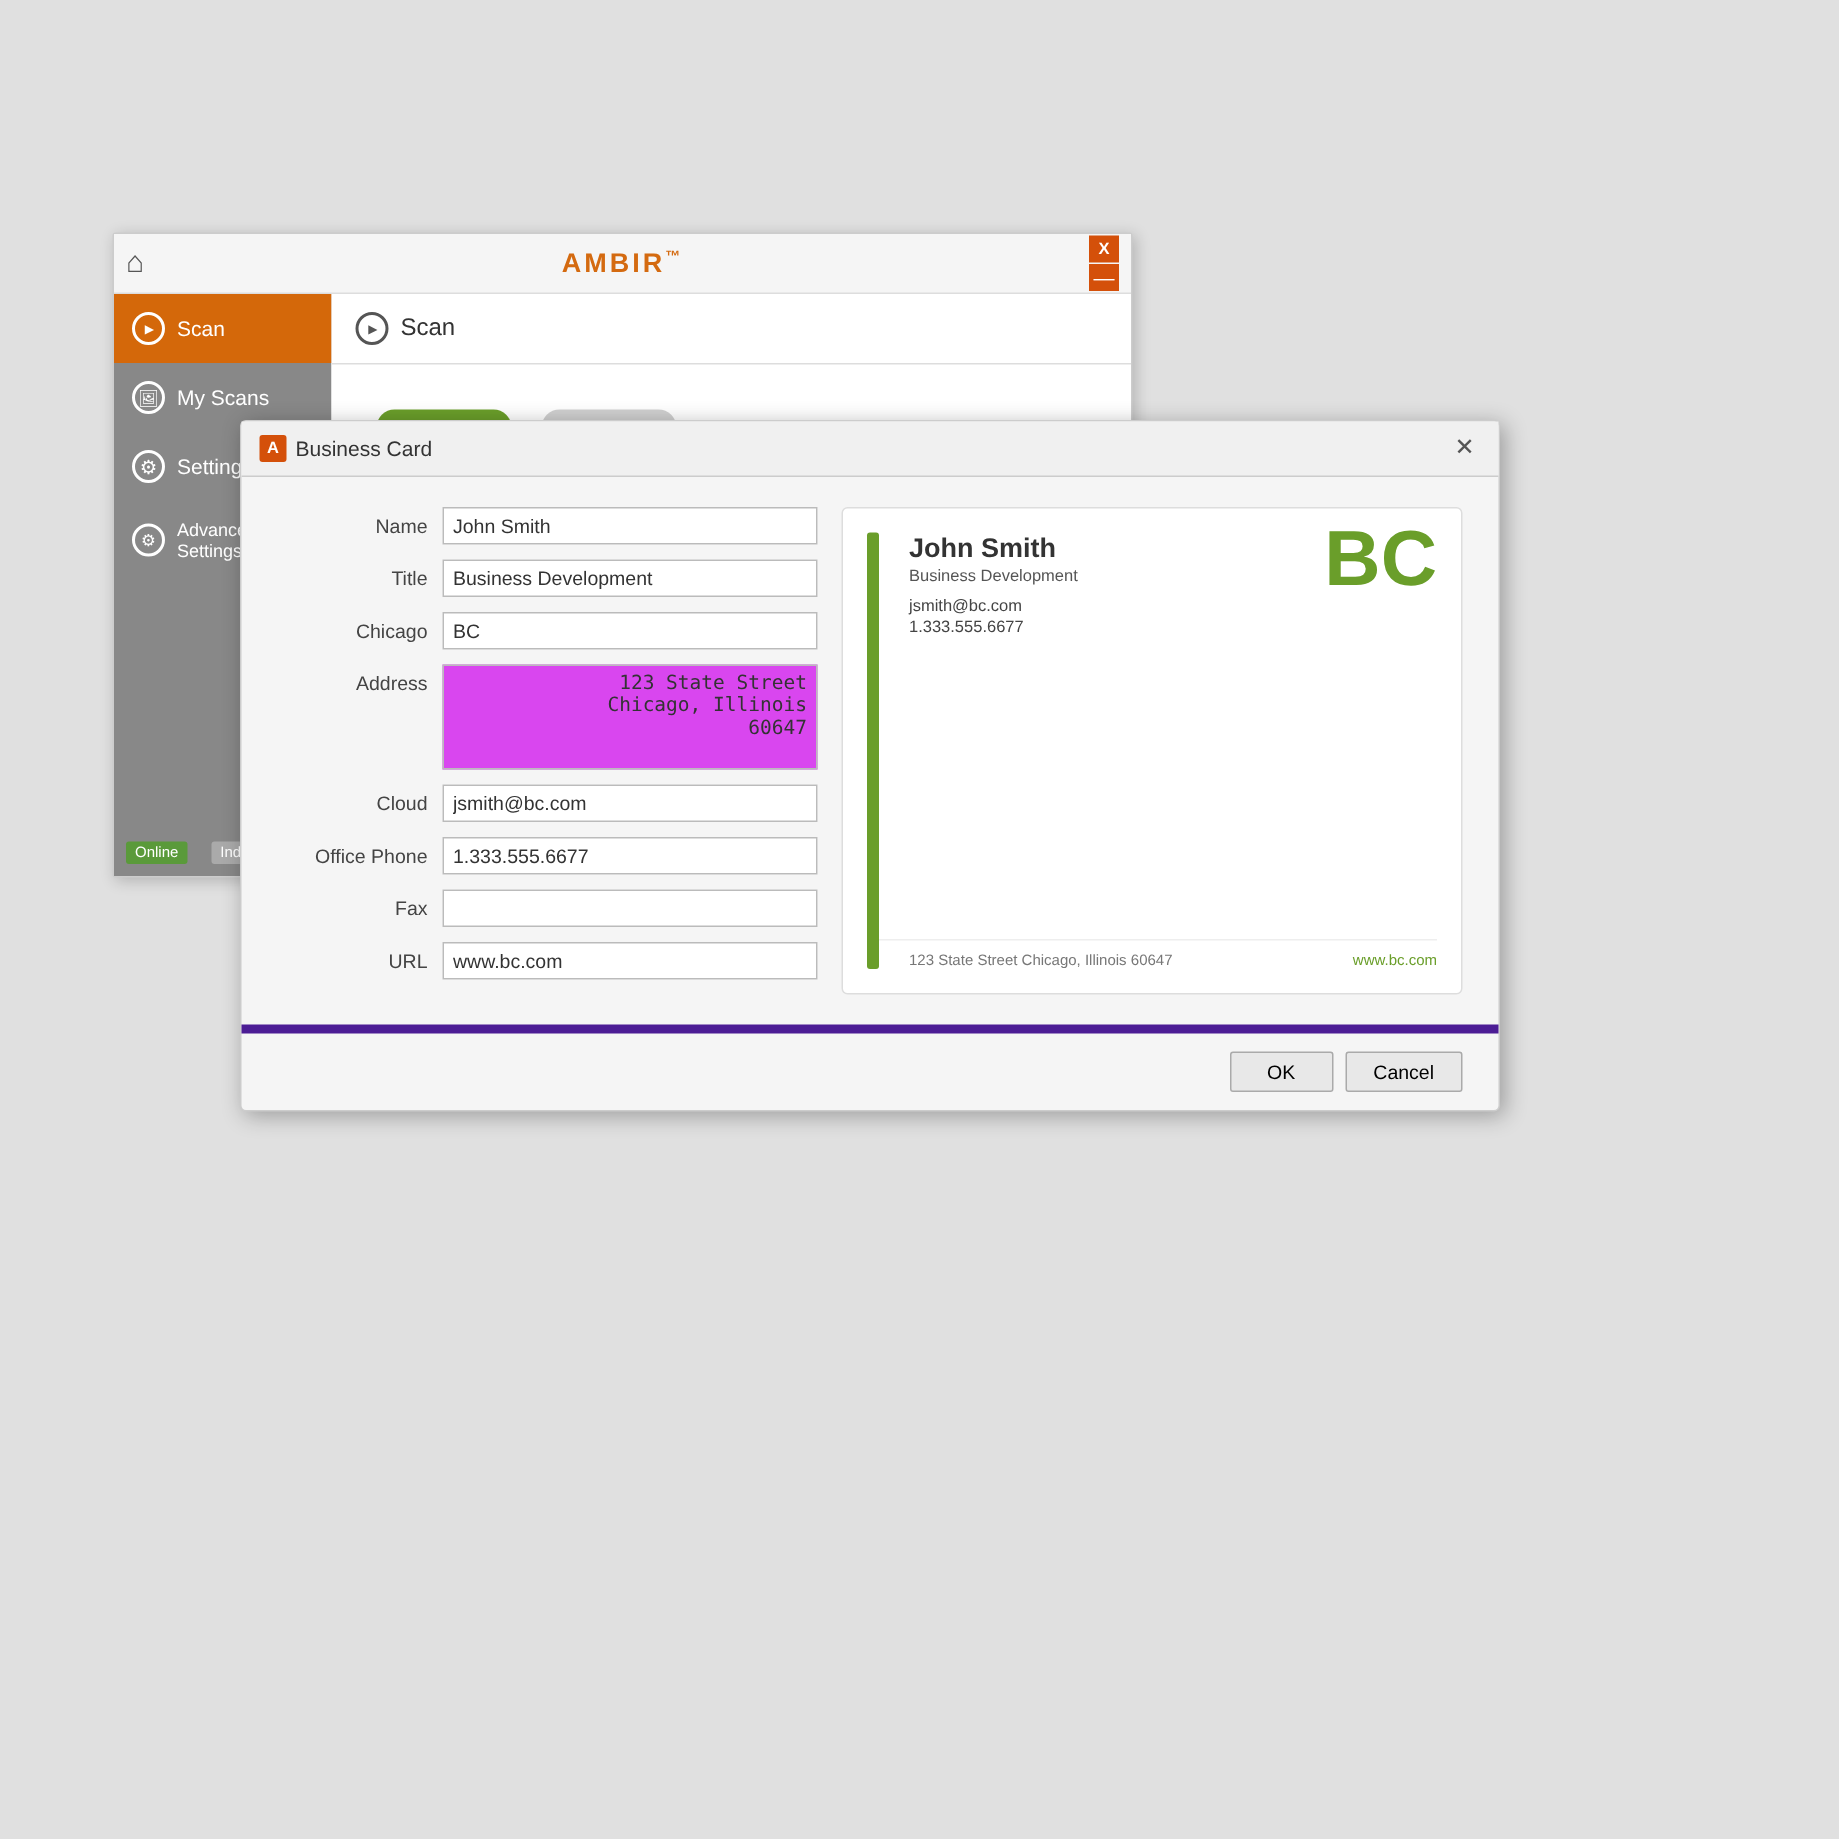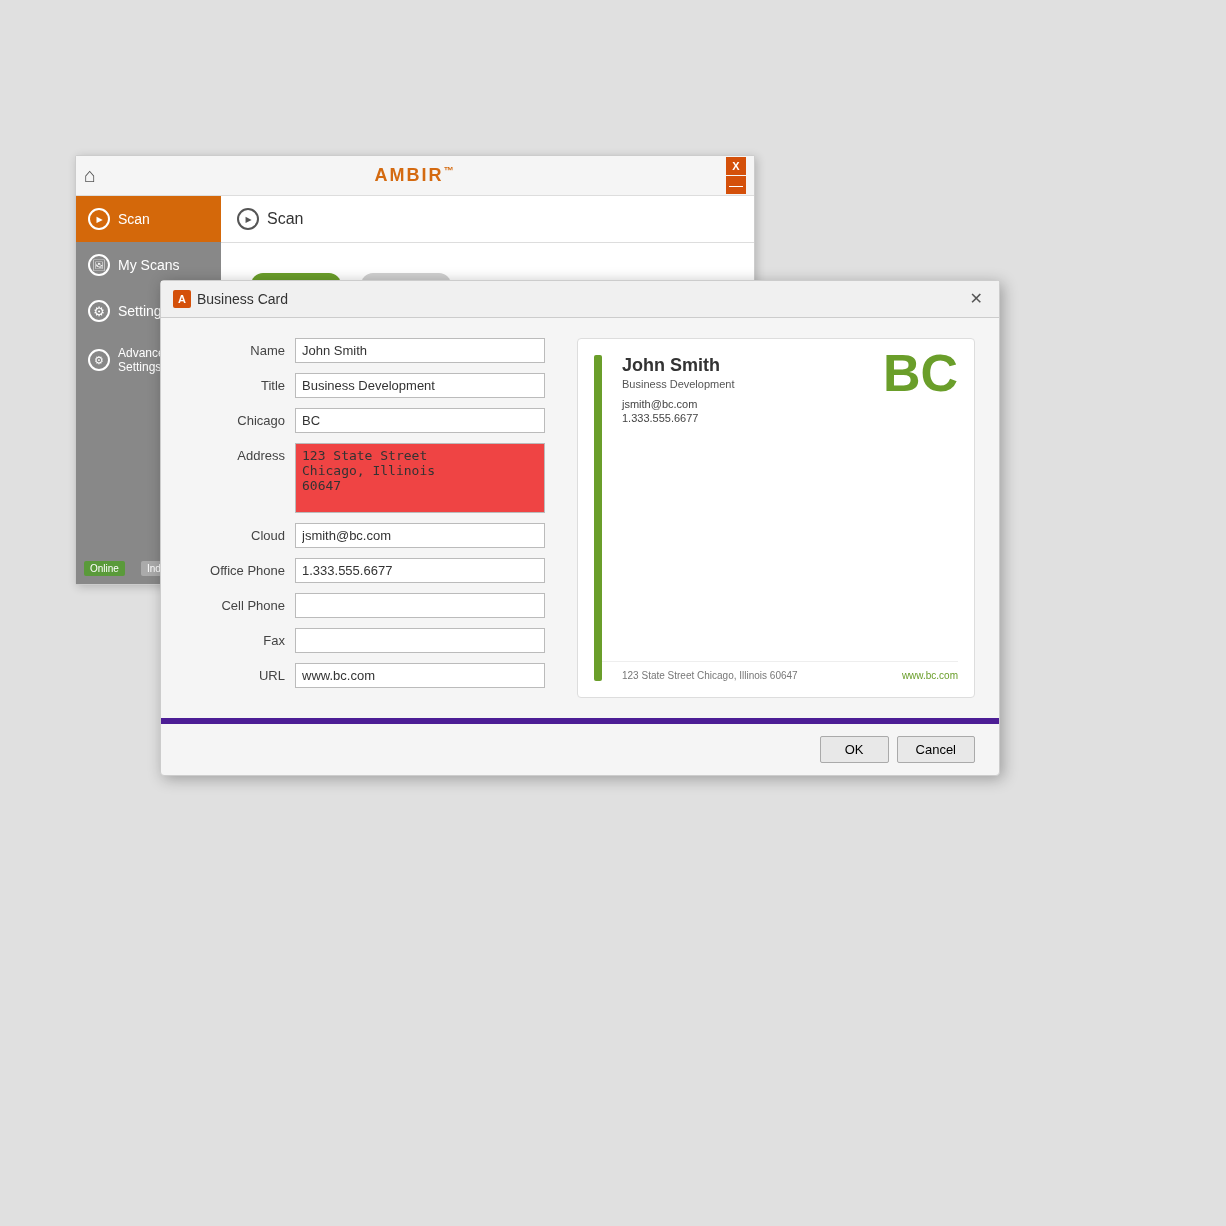--- a/index.html
+++ b/index.html
@@ -338,21 +338,21 @@
       font-size: 16px;
       cursor: pointer;
       color: #555;
       line-height: 1;
       padding: 2px 4px;
     }
 
     .dialog-body {
       padding: 20px 24px;
       display: flex;
-      gap: 32px;
+      gap: 16px;
     }
 
     
     .form-section {
       flex: 0 0 360px;
     }
 
     .form-row {
       display: flex;
       align-items: flex-start;
@@ -375,27 +375,28 @@
       background: white;
       padding: 4px 6px;
       font-size: 13px;
       color: #333;
       outline: none;
     }
 
     .form-textarea {
       flex: 1;
       border: 1px solid #bbb;
-      background: #ef4444;
+      background: #d946ef;
       padding: 4px 6px;
       font-size: 13px;
       color: #333;
       outline: none;
       height: 70px;
       resize: none;
+      text-align: right;
     }
 
     
     .card-preview {
       flex: 1;
       background: white;
       border: 1px solid #ddd;
       border-radius: 4px;
       padding: 16px;
       display: flex;
@@ -620,24 +621,20 @@
       <div class="form-row">
         <label class="form-label">Cloud</label>
         <input class="form-input" type="text" value="jsmith@bc.com" style="">
       </div>
 
       <div class="form-row">
         <label class="form-label">Office Phone</label>
         <input class="form-input" type="text" value="1.333.555.6677" style="">
       </div>
 
-      <div class="form-row">
-        <label class="form-label">Cell Phone</label>
-        <input class="form-input" type="text" style="">
-      </div>
 
       <div class="form-row">
         <label class="form-label">Fax</label>
         <input class="form-input" type="text" style="">
       </div>
 
       <div class="form-row">
         <label class="form-label">URL</label>
         <input class="form-input" type="text" value="www.bc.com" style="">
       </div>

